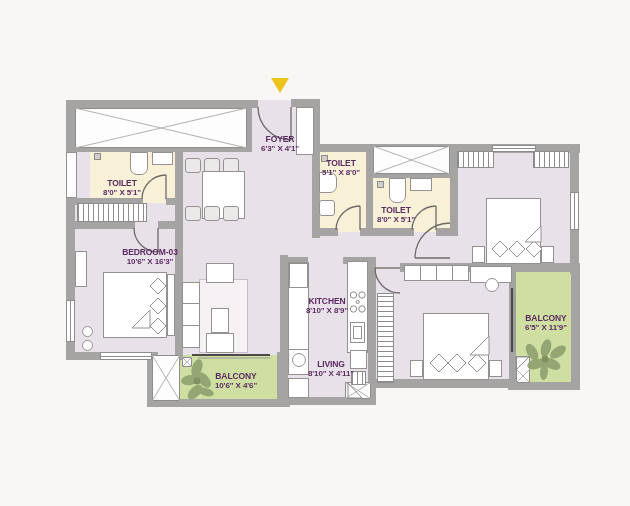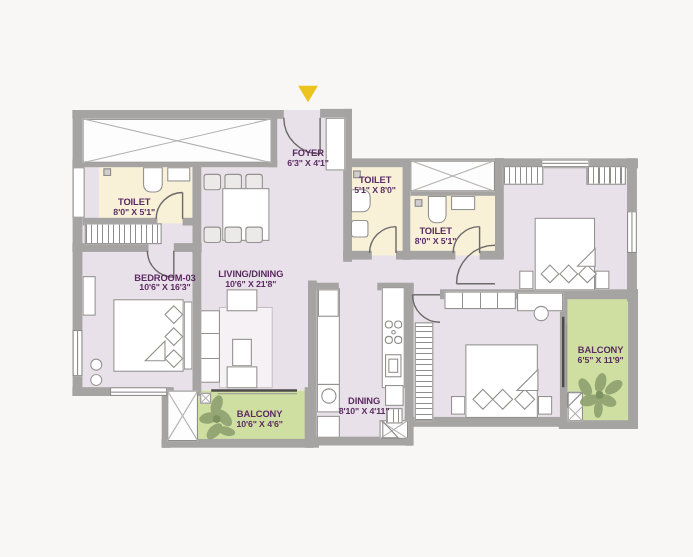--- a/index.html
+++ b/index.html
@@ -266,26 +266,26 @@
     <div class="d">5'1" X 8'0"</div>
   </div>
   <div class="lbl" style="left:351px;top:205px">
     <div>TOILET</div>
     <div class="d">8'0" X 5'1"</div>
   </div>
   <div class="lbl" style="left:105px;top:247px">
     <div>BEDROOM-03</div>
     <div class="d">10'6" X 16'3"</div>
   </div>
-  <div class="lbl" style="left:183px;top:244px">
-    <div>LIVING/DINING</div>
-    <div class="d">10'6" X 21'8"</div>
+  <div class="lbl" style="left:282px;top:296px">
+    <div>KITCHEN</div>
+    <div class="d">8'10" X 8'9"</div>
   </div>
   <div class="lbl" style="left:286px;top:359px">
-    <div>DINING</div>
+    <div>LIVING</div>
     <div class="d">8'10" X 4'11"</div>
   </div>
   <div class="lbl" style="left:191px;top:371px">
     <div>BALCONY</div>
     <div class="d">10'6" X 4'6"</div>
   </div>
   <div class="lbl" style="left:501px;top:313px">
     <div>BALCONY</div>
     <div class="d">6'5" X 11'9"</div>
   </div>

